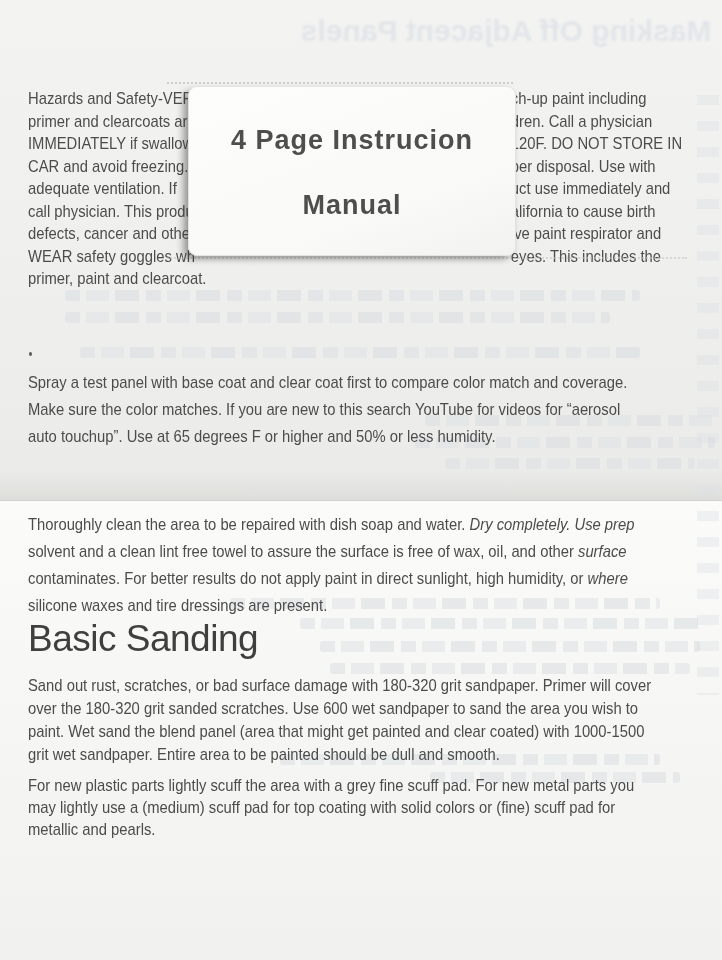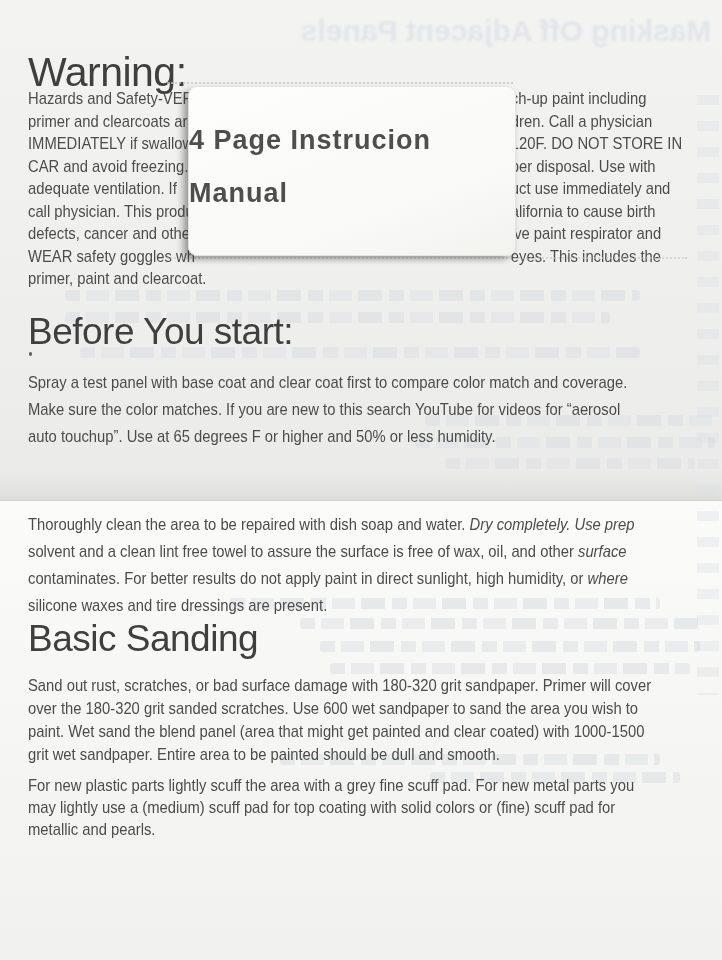--- a/index.html
+++ b/index.html
@@ -40,24 +40,24 @@
   #scuff-para{top:775px;}   #scuff-para .tline{line-height:22px;}
   .tline .rfrag{position:absolute;left:555px;top:0;}
   .tline.split{position:relative;}
   .tline em{font-style:italic;}
   
   .sticker{
     position:absolute;left:188px;top:86px;width:326px;height:168px;
     background:linear-gradient(160deg,#fdfdfc 0%,#f9f9f7 70%,#f2f2ef 100%);
     border:1px solid #e3e3e0;border-radius:9px;z-index:5;
     box-shadow:-6px 4px 7px -1px rgba(50,50,50,0.42), 0 2px 4px rgba(0,0,0,0.10);
-    text-align:left;color:#4e4e4e;
+    text-align:center;color:#4e4e4e;
   }
   .sticker .l1{margin-top:38px;font-size:27px;font-weight:bold;letter-spacing:1px;}
-  .sticker .l2{margin-top:22px;font-size:27px;font-weight:bold;letter-spacing:1px;}
+  .sticker .l2{margin-top:34px;font-size:27px;font-weight:bold;letter-spacing:1px;}
   .perf{position:absolute;border-top:2px dotted #c2c2bf;height:0;}
   #perf-top{left:167px;top:82px;width:346px;opacity:.75;}
   #perf-bottom{left:167px;top:257px;width:520px;opacity:.55;}
   
   .ghost-heading{
     position:absolute;left:300px;top:14px;width:412px;text-align:center;
     font-size:30px;font-weight:bold;color:#e1e5e9;
     transform:scaleX(-1);filter:blur(0.8px);white-space:nowrap;
   }
   .ghost-line{
@@ -93,41 +93,39 @@
   <div class="ghost-line" style="left:425px;top:415px;width:290px;"></div>
   <div class="ghost-line" style="left:415px;top:437px;width:300px;"></div>
   <div class="ghost-line" style="left:445px;top:458px;width:250px;"></div>
   <div class="ghost-line" style="left:230px;top:598px;width:430px;"></div>
   <div class="ghost-line" style="left:300px;top:618px;width:400px;"></div>
   <div class="ghost-line" style="left:320px;top:641px;width:380px;"></div>
   <div class="ghost-line" style="left:330px;top:663px;width:360px;"></div>
   <div class="ghost-line" style="left:280px;top:754px;width:380px;"></div>
   <div class="ghost-line" style="left:430px;top:772px;width:250px;"></div>
 
-  <div class="h" id="warning-h">Warning:</div>
   <div class="para" id="warning-para">
       <div class="tline split"><span class="lfrag">Hazards and Safety-VERY</span><span class="rfrag">ch-up paint including</span></div>
       <div class="tline split"><span class="lfrag">primer and clearcoats ar</span><span class="rfrag">dren. Call a physician</span></div>
       <div class="tline split"><span class="lfrag">IMMEDIATELY if swallow</span><span class="rfrag">120F. DO NOT STORE IN</span></div>
       <div class="tline split"><span class="lfrag">CAR and avoid freezing.</span><span class="rfrag">per disposal. Use with</span></div>
       <div class="tline split"><span class="lfrag">adequate ventilation. If</span><span class="rfrag">uct use immediately and</span></div>
       <div class="tline split"><span class="lfrag">call physician. This produ</span><span class="rfrag">alifornia to cause birth</span></div>
       <div class="tline split"><span class="lfrag">defects, cancer and othe</span><span class="rfrag">ive paint respirator and</span></div>
       <div class="tline split"><span class="lfrag">WEAR safety goggles wh</span><span class="rfrag">eyes. This includes the</span></div>
       <div class="tline">primer, paint and clearcoat.</div>
     </div>
 
   <div class="perf" id="perf-top"></div>
   <div class="perf" id="perf-bottom"></div>
   <div class="sticker">
     <div class="l1">4 Page Instrucion</div>
     <div class="l2">Manual</div>
   </div>
 
-  <div class="h" id="before-h">Before You start:</div>
   <div class="stray-dot"></div>
   <div class="para" id="spray-para">
       <div class="tline">Spray a test panel with base coat and clear coat first to compare color match and coverage.</div>
       <div class="tline">Make sure the color matches.  If you are new to this search YouTube for videos for “aerosol</div>
       <div class="tline">auto touchup”.  Use at 65 degrees F or higher and 50% or less humidity.</div>
     </div>
 
   <div class="para" id="thorough-para">
       <div class="tline"><span>Thoroughly clean the area to be repaired with dish soap and water.  </span><em>Dry completely. Use prep</em></div>
       <div class="tline"><span>solvent and a clean lint free towel to assure the surface is free of wax, oil, and other </span><em>surface</em></div>

